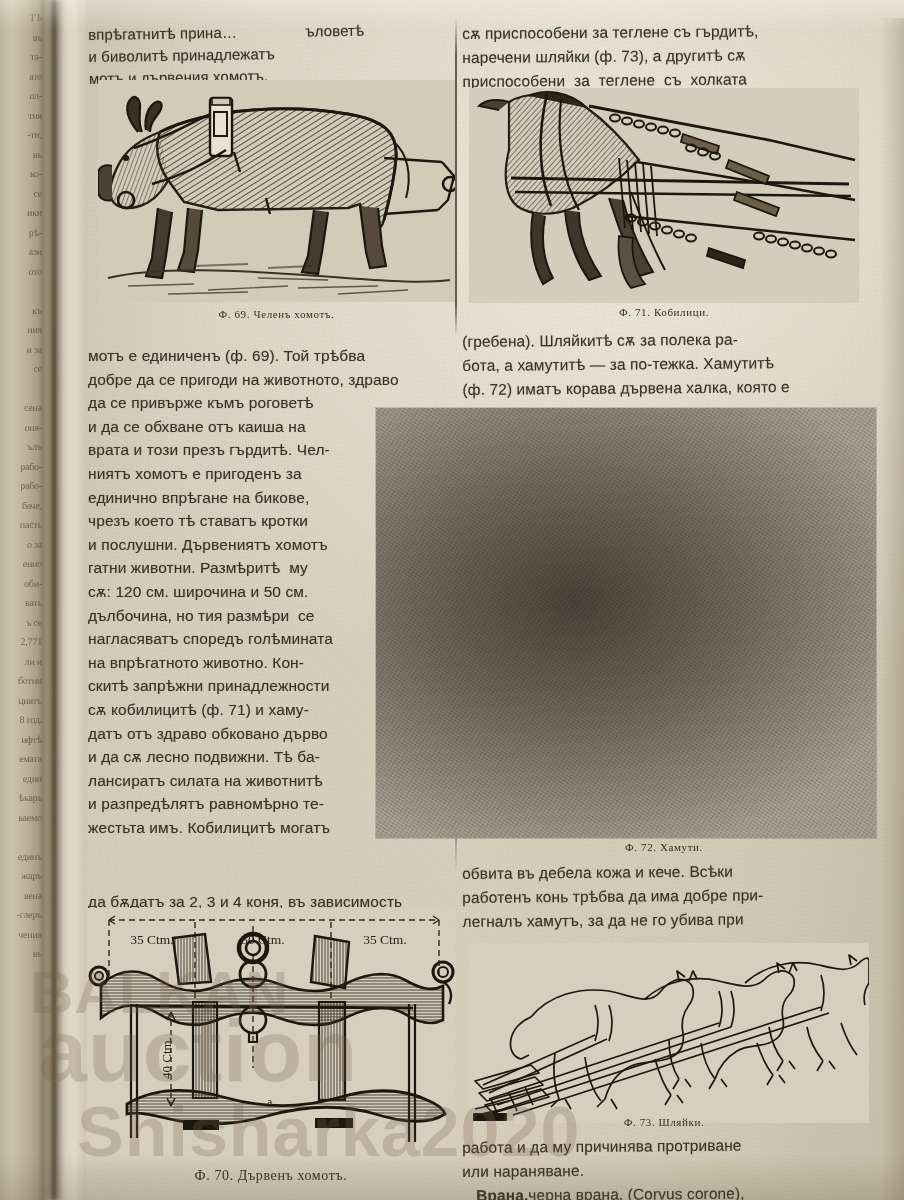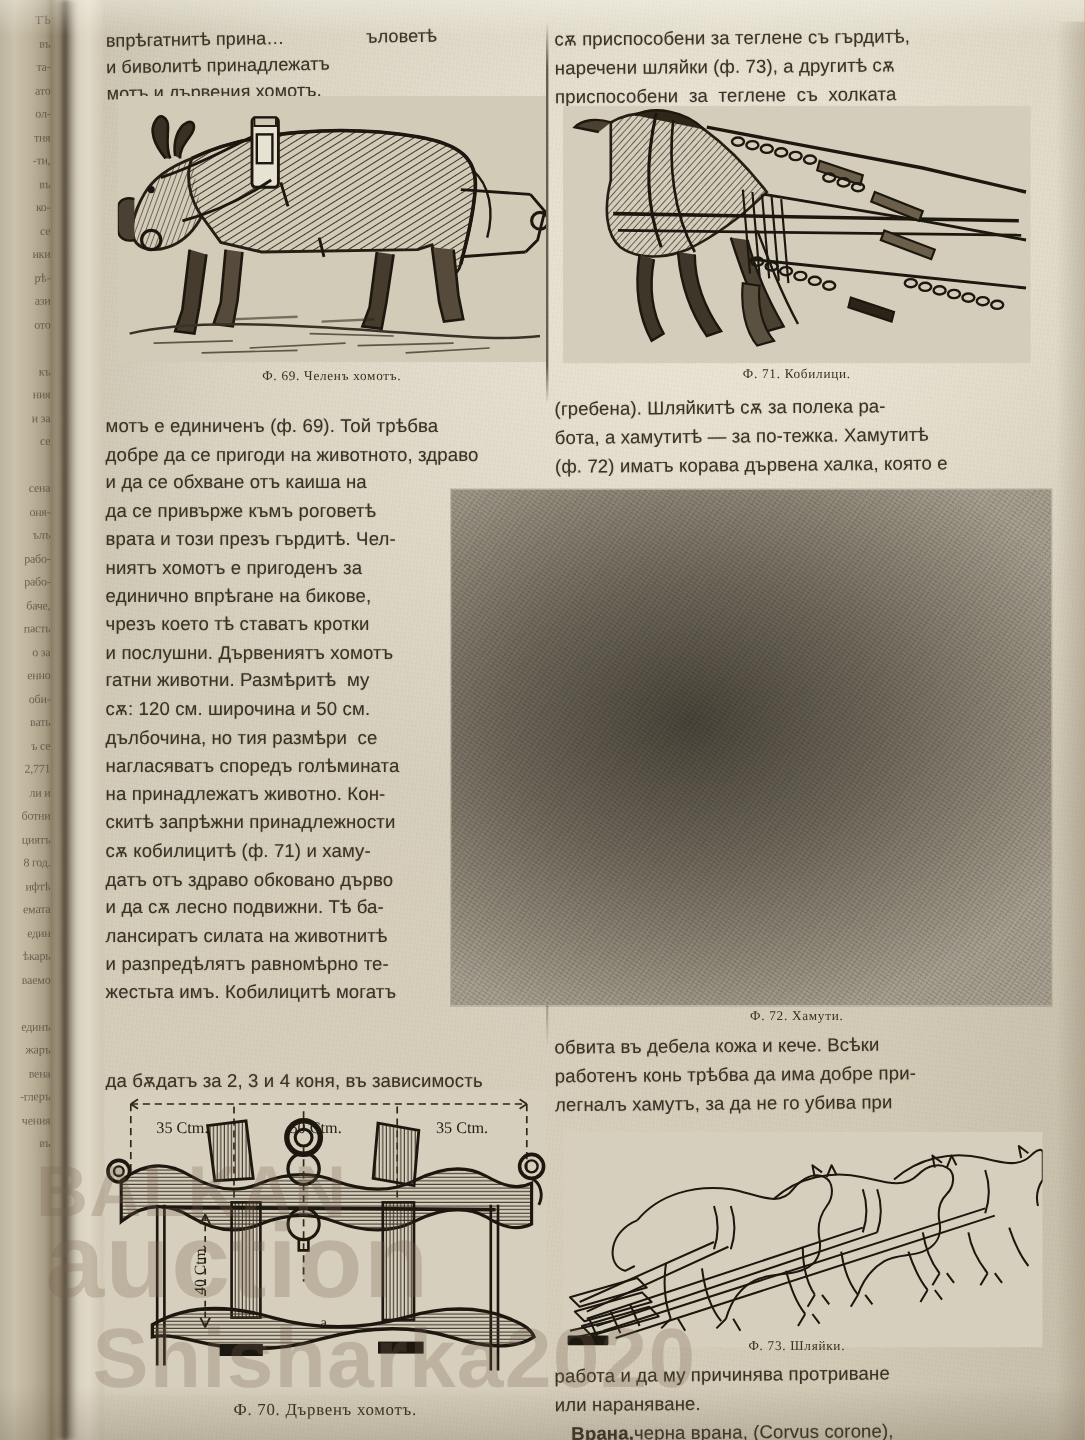--- a/index.html
+++ b/index.html
@@ -333,32 +333,32 @@
 
     <div class="txt tilt-s" style="left:376px;top:312px;width:412px;">
       <span>(гребена). Шляйкитѣ сѫ за полека ра-</span>
       <span>бота, а хамутитѣ — за по-тежка. Хамутитѣ</span>
       <span>(ф. 72) иматъ корава дървена халка, която е</span>
     </div>
 
     <div class="txt" style="left:2px;top:326px;width:296px;line-height:23.6px;">
       <span>мотъ е единиченъ (ф. 69). Той трѣбва</span>
       <span>добре да се пригоди на животното, здраво</span>
+      <span>да се привърже къмъ роговетѣ</span>
       <span>и да се обхване отъ каиша на</span>
-      <span>да се привърже къмъ роговетѣ</span>
       <span>врата и този презъ гърдитѣ. Чел-</span>
       <span>ниятъ хомотъ е пригоденъ за</span>
       <span>единично впрѣгане на бикове,</span>
       <span>чрезъ което тѣ ставатъ кротки</span>
       <span>и послушни. Дървениятъ хомотъ</span>
       <span>гатни животни. Размѣритѣ  му</span>
       <span>сѫ: 120 см. широчина и 50 см.</span>
       <span>дълбочина, но тия размѣри  се</span>
       <span>нагласяватъ споредъ голѣмината</span>
-      <span>на принадлежатъ животно. Кон-</span>
+      <span>на впрѣгатното животно. Кон-</span>
       <span>скитѣ запрѣжни принадлежности</span>
       <span>сѫ кобилицитѣ (ф. 71) и хаму-</span>
       <span>датъ отъ здраво обковано дърво</span>
       <span>и да сѫ лесно подвижни. Тѣ ба-</span>
       <span>лансиратъ силата на животнитѣ</span>
       <span>и разпредѣлятъ равномѣрно те-</span>
       <span>жестьта имъ. Кобилицитѣ могатъ</span>
     </div>
     <div class="txt" style="left:2px;top:872px;width:420px;">
       <span>да бѫдатъ за 2, 3 и 4 коня, въ зависимость</span>

